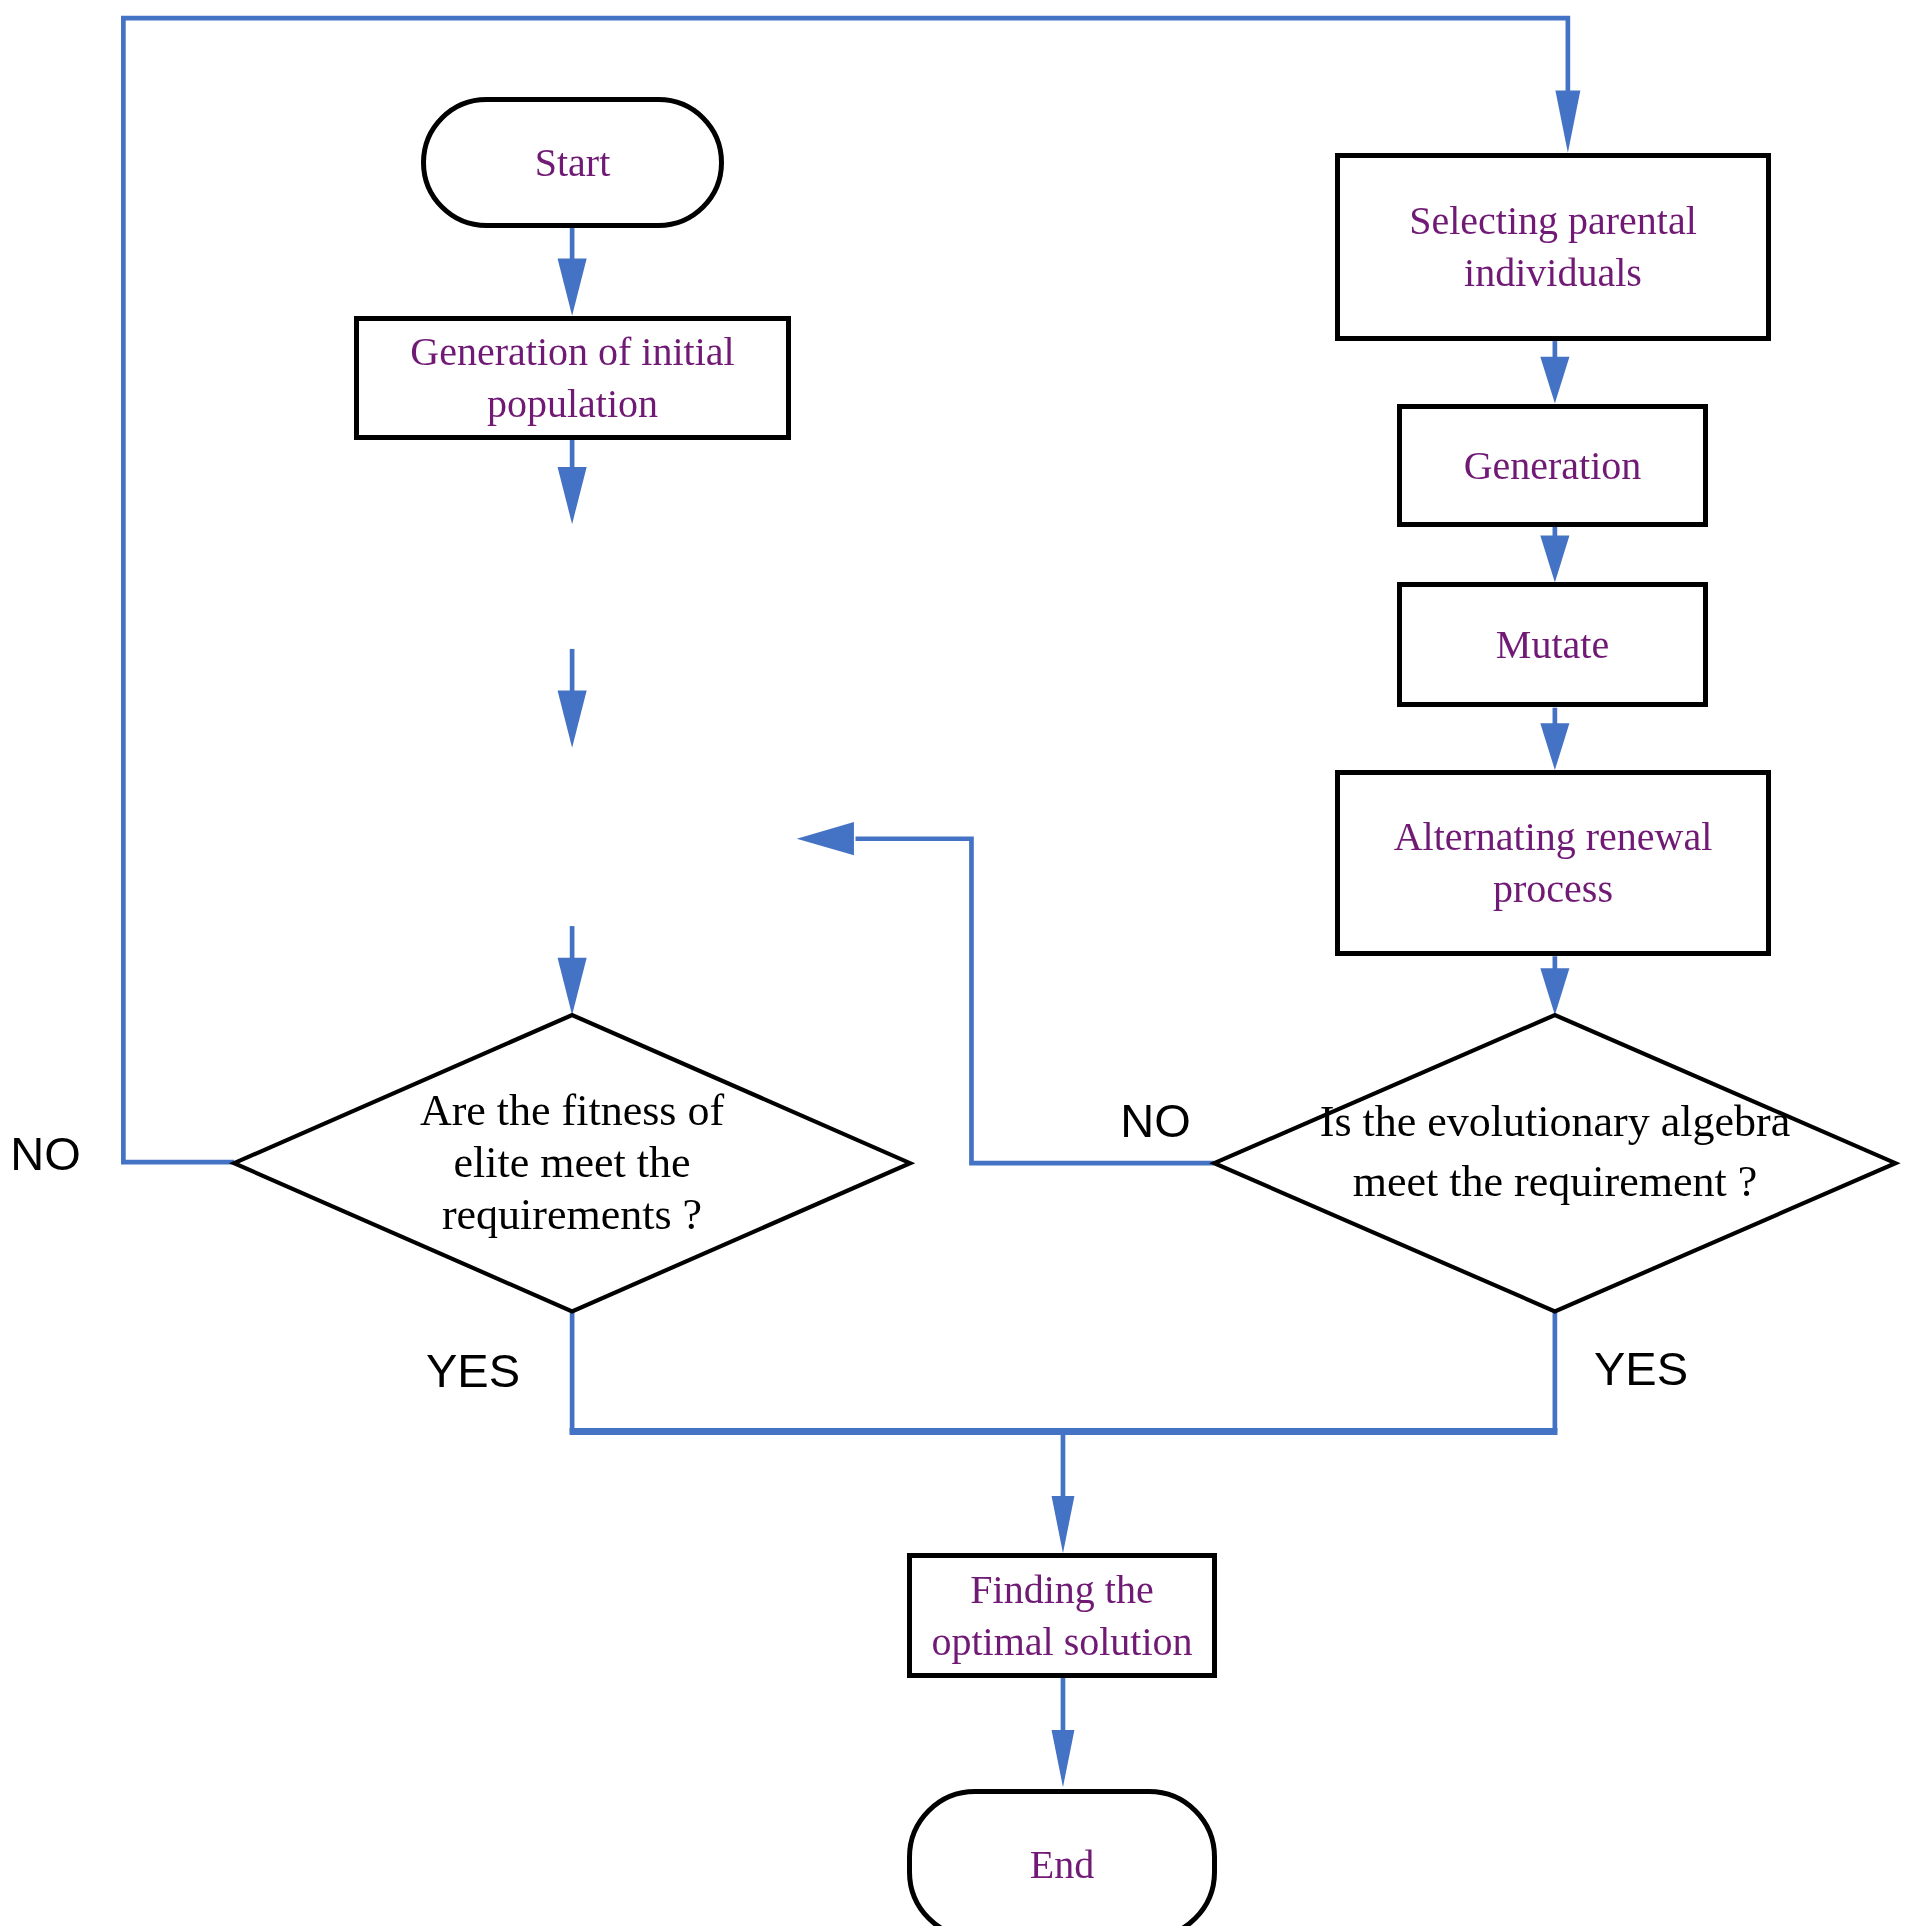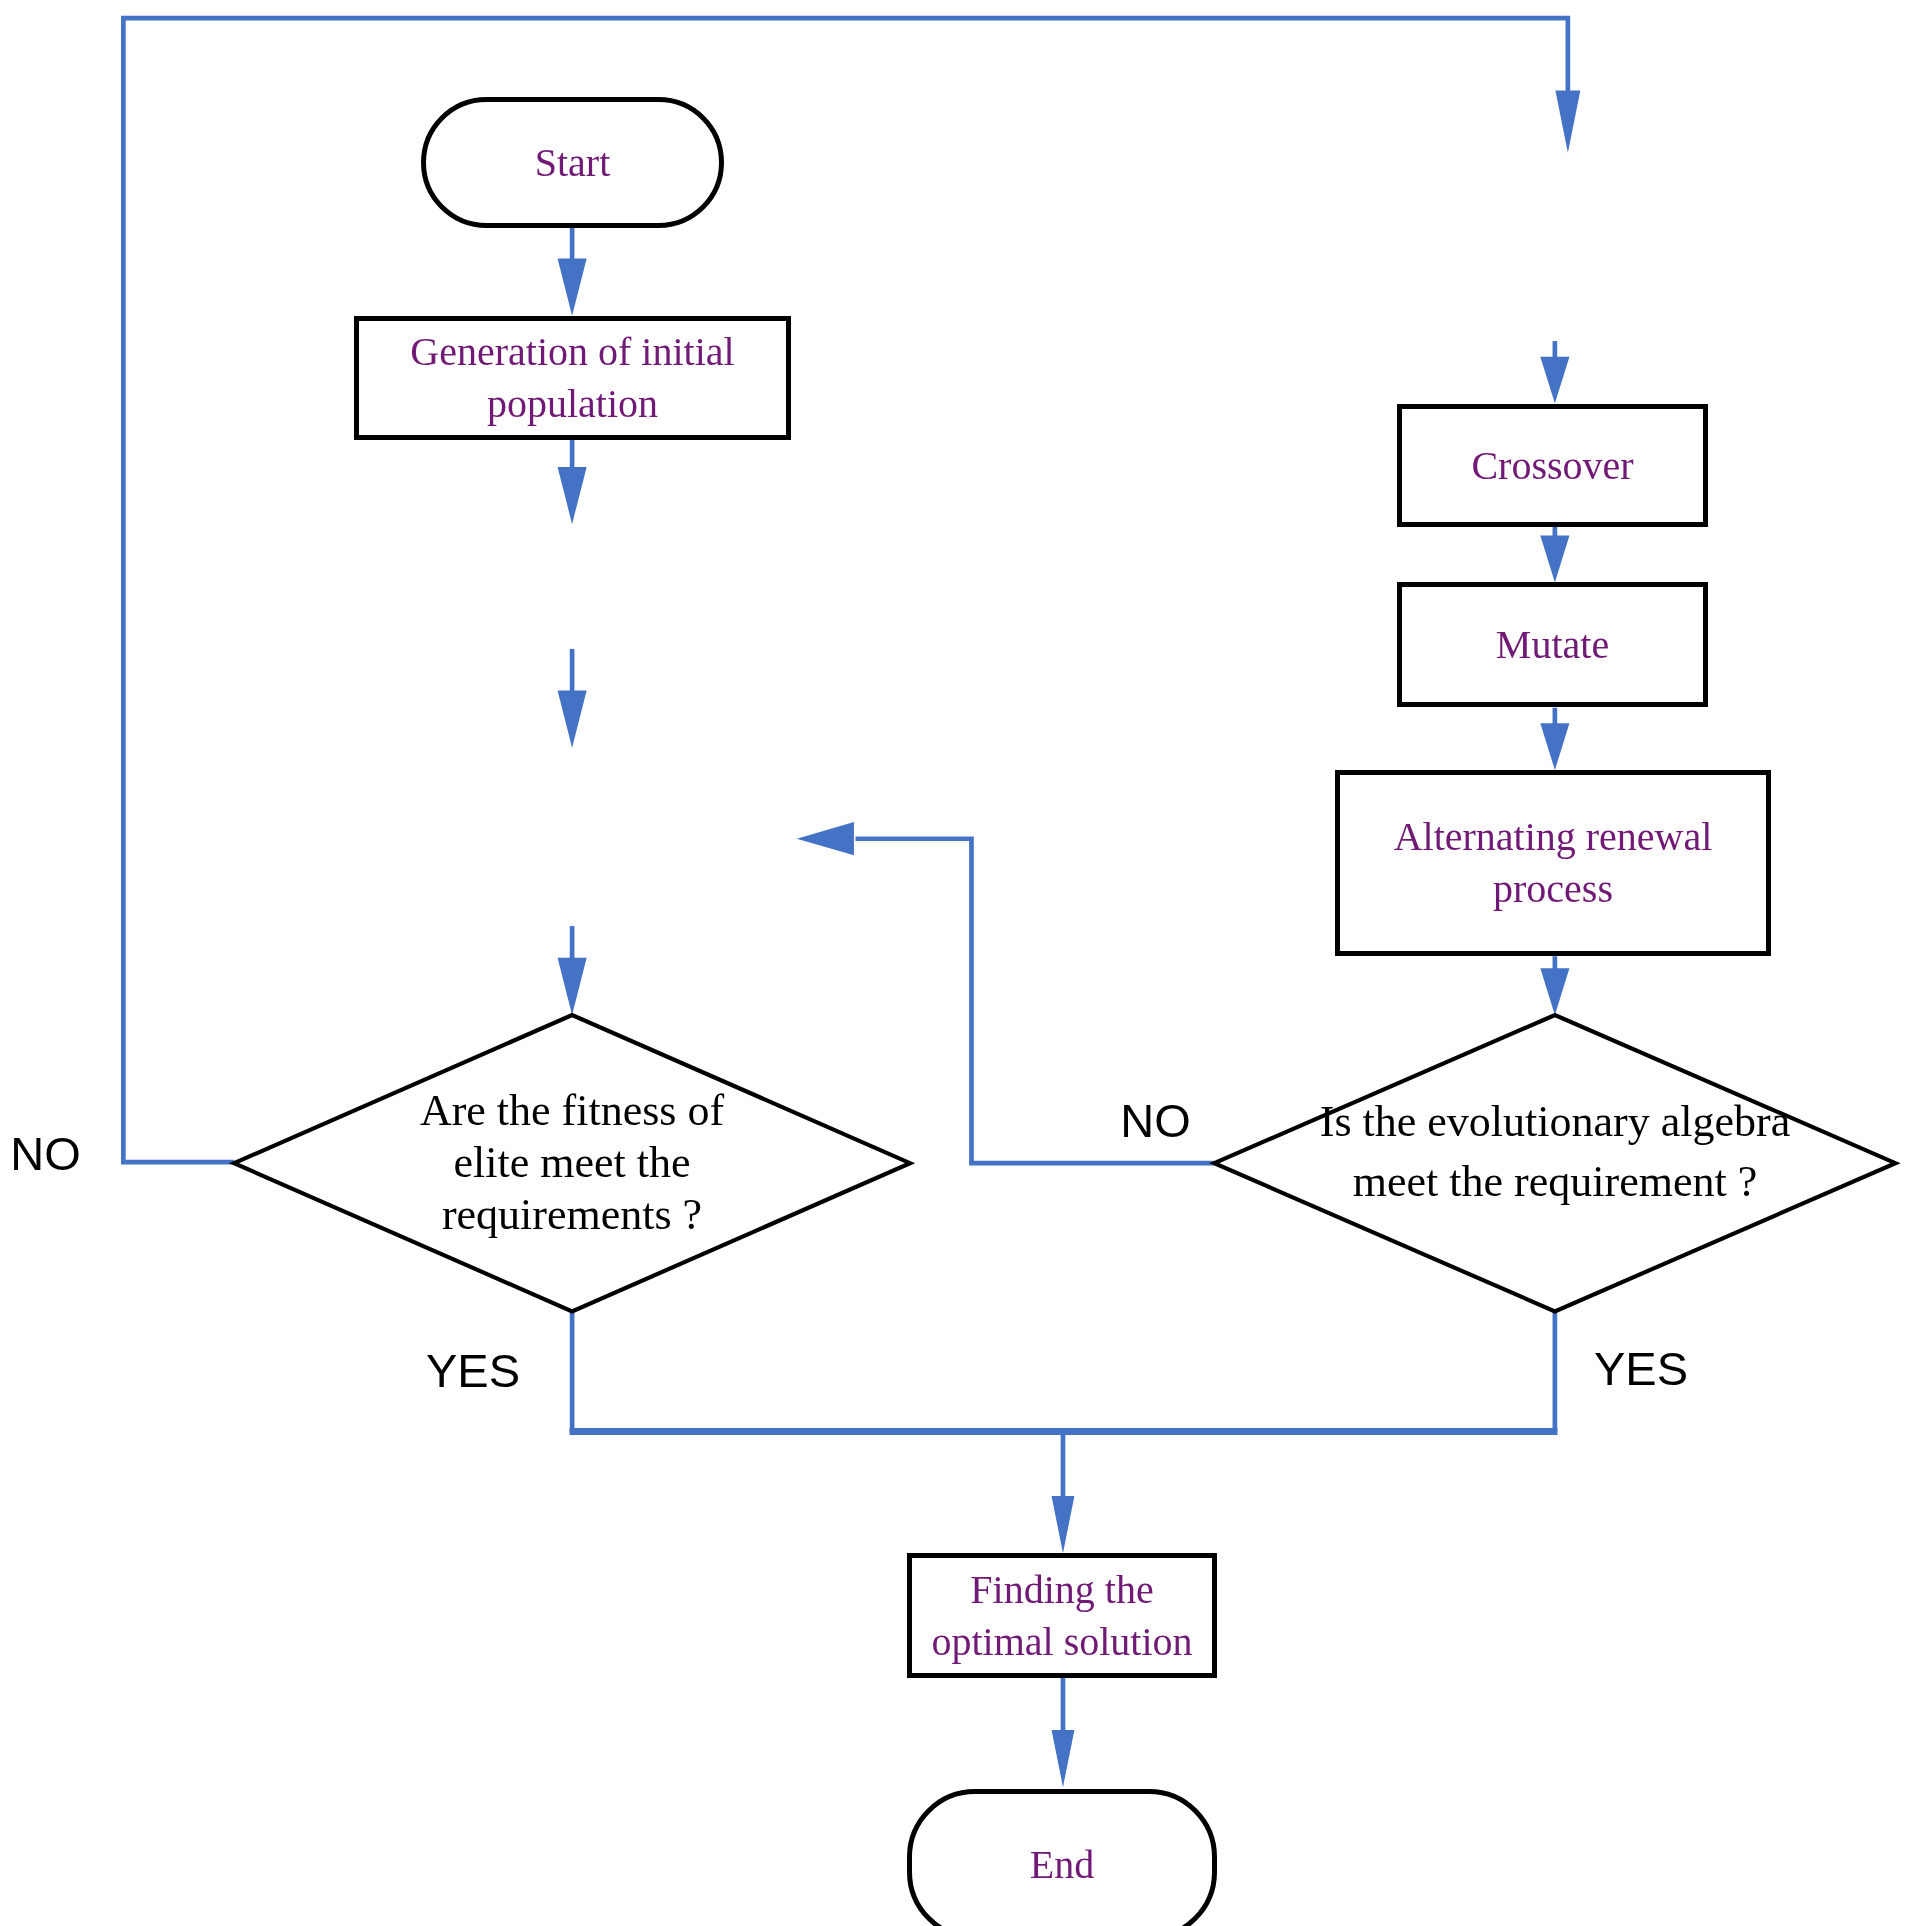--- a/index.html
+++ b/index.html
@@ -120,22 +120,24 @@
     </g>
   </svg>
 
   <div class="node terminal" style="left:421px; top:97px; width:303px; height:131px;">Start</div>
 
   <div class="node" style="left:354px; top:316px; width:437px; height:124px;">Generation of initial
 population</div>
 
 
 
+  <div class="node" style="left:1335px; top:153px; width:436px; height:188px;">Selecting parental
+individuals</div>
 
-  <div class="node" style="left:1397px; top:404px; width:311px; height:123px;">Crossover</div>
+  <div class="node" style="left:1397px; top:404px; width:311px; height:123px;">Generation</div>
 
   <div class="node" style="left:1397px; top:582px; width:311px; height:125px;">Mutate</div>
 
   <div class="node" style="left:1335px; top:770px; width:436px; height:186px;">Alternating renewal
 process</div>
 
   <div class="decision-label lh100" style="left:312px; top:1085px; width:520px; height:156px;">Are the fitness of
 elite meet the
 requirements ?</div>
 

